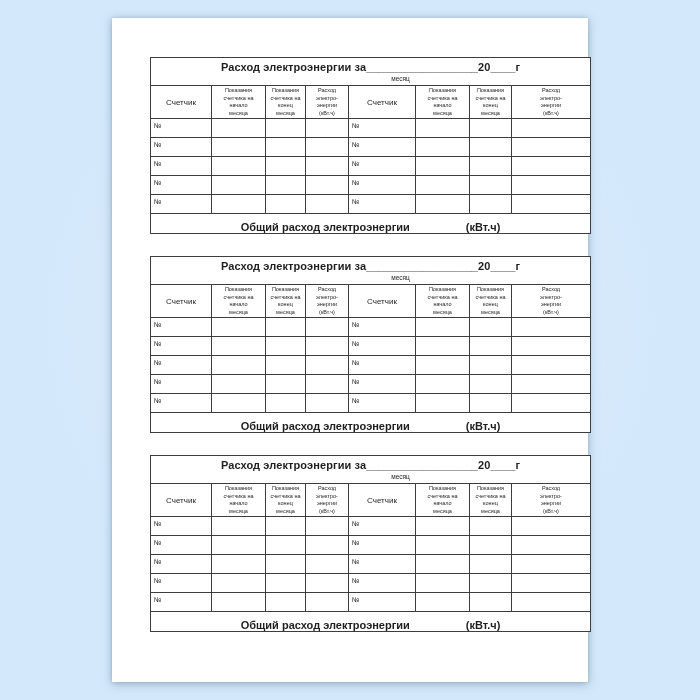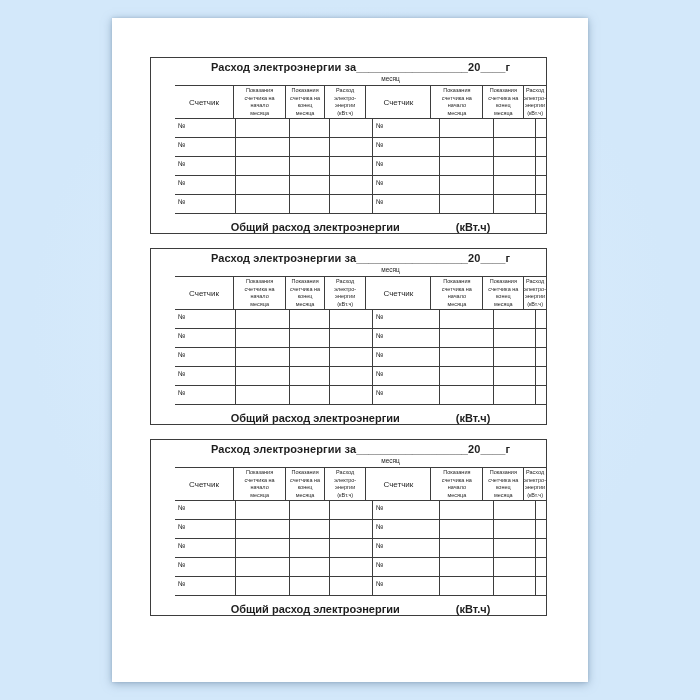--- a/index.html
+++ b/index.html
@@ -13,25 +13,24 @@
   }
   .sheet {
     position: absolute;
     left: 112px; top: 18px;
     width: 476px; height: 664px;
     background: var(--sheet, #ffffff);
     box-shadow: 0 2px 9px rgba(104,132,160,0.55), 0 0 3px rgba(104,132,160,0.35);
     padding: 39px 0 0 38px;
   }
   .etable {
-    width: 397px;
+    width: 441px;
     background: #fff;
     border: 1px solid var(--line, #3d3d3d);
-    margin-bottom: 14px;
-    padding-left: 24px;
+    margin-bottom: 22px;
   }
   .t-title {
     height: 28px;
     border-bottom: 1px solid var(--line, #3d3d3d);
     display: flex; flex-direction: column; align-items: center;
     padding-top: 3px;
   }
   .title-line {
     font-size: 11px; font-weight: 600; line-height: 13px;
     white-space: nowrap; letter-spacing: 0.1px;

